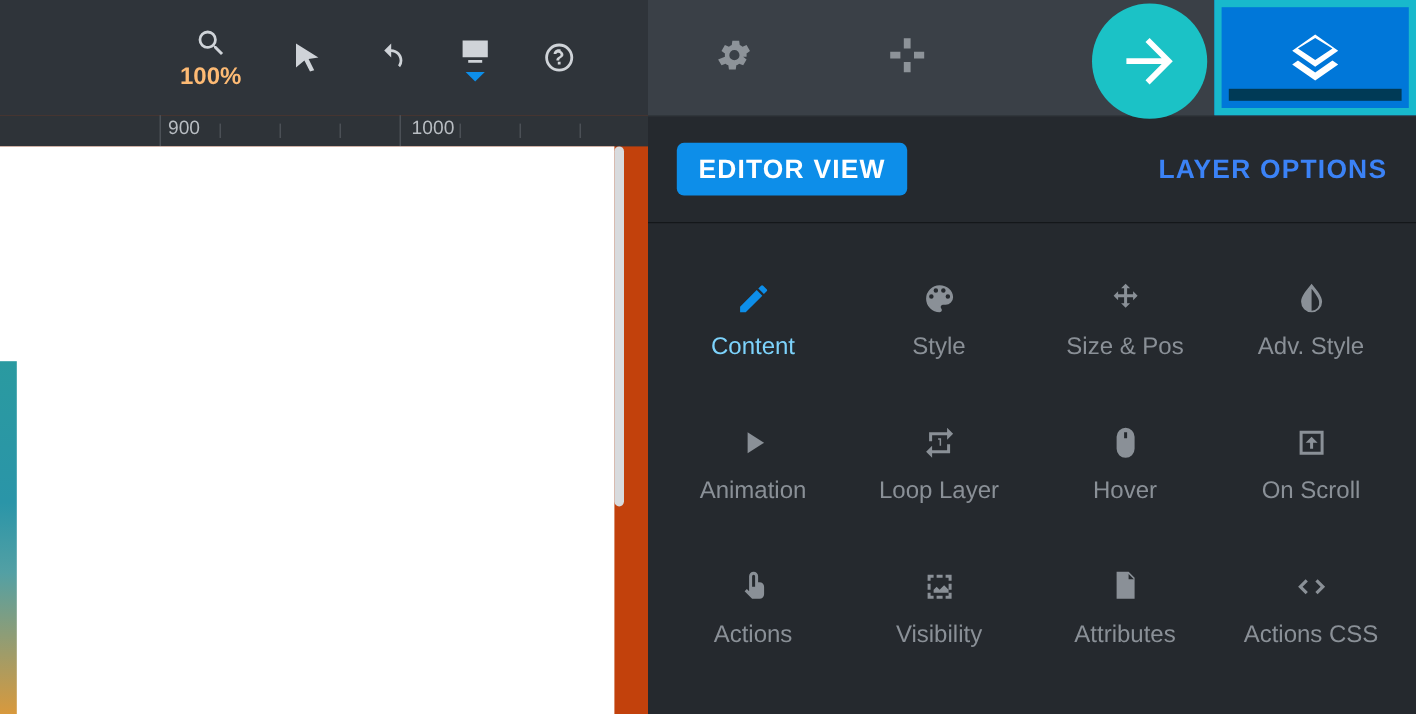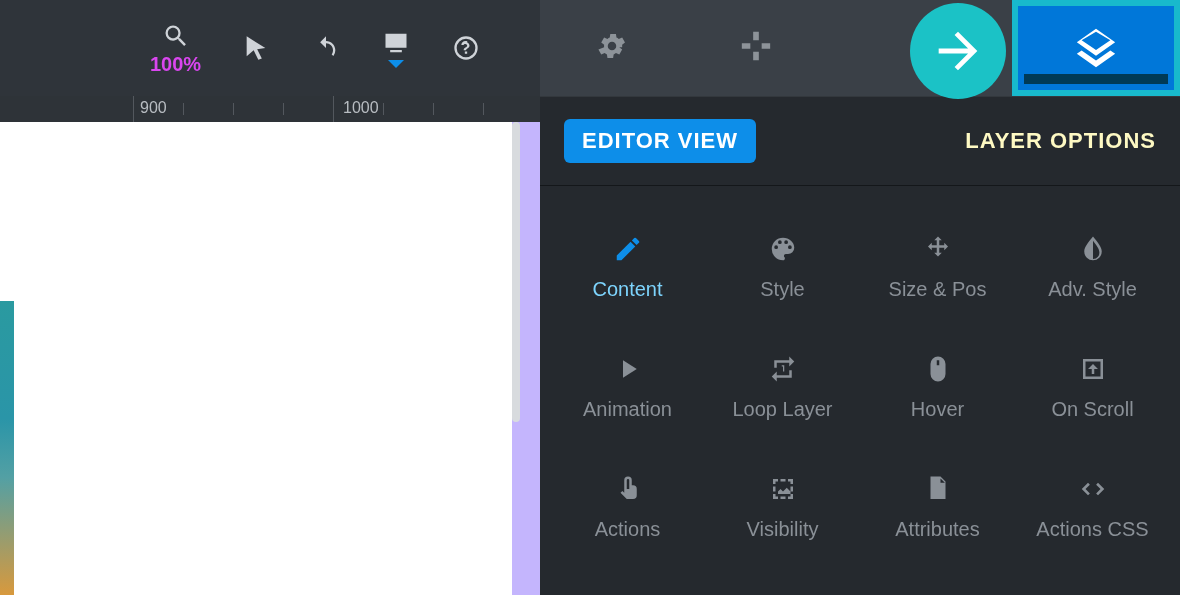--- a/index.html
+++ b/index.html
@@ -4,45 +4,45 @@
 <style>
   * { margin: 0; padding: 0; box-sizing: border-box; }
   html, body { width: 1180px; height: 595px; overflow: hidden; font-family: Arial, Helvetica, sans-serif; background: #1f2328; }
   .root { display: flex; flex-direction: column; width: 100%; height: 100%; }
   .topbar { height: 96px; display: flex; background: #2f343a; }
   .topbar-left { width: 540px; display: flex; align-items: center; gap: 40px; padding-left: 150px; }
   .topbar-right { flex: 1; display: flex; align-items: center; background: #3a4047; position: relative; }
   .tb-item { display: flex; flex-direction: column; align-items: center; color: #cfd3d8; cursor: pointer; }
   .tb-icon { width: 30px; height: 30px; display: flex; align-items: center; justify-content: center; }
   .tb-icon svg { width: 28px; height: 28px; fill: #cfd3d8; }
-  .zoom-label { font-size: 20px; color: #d946ef; margin-top: 2px; font-weight: 600; }
+  .zoom-label { font-size: 20px; color: #fdba74; margin-top: 2px; font-weight: 600; }
   .screen-caret { width: 0; height: 0; border-left: 8px solid transparent; border-right: 8px solid transparent; border-top: 8px solid #0d8ee9; margin-top: 2px; }
   .tb-right-icon { width: 34px; height: 34px; fill: #8d9399; }
   .gear-wrap { margin-left: 55px; }
   .dpad-wrap { margin-left: 110px; }
   .arrow-circle { position: absolute; right: 174px; top: 3px; width: 96px; height: 96px; border-radius: 50%; background: #1bc2c6; display: flex; align-items: center; justify-content: center; cursor: pointer; }
   .arrow-circle svg { width: 58px; height: 58px; fill: #fff; }
   .layers-box { position: absolute; right: 0; top: 0; width: 168px; height: 96px; background: #0077d9; border: 6px solid #18b9cc; display: flex; align-items: center; justify-content: center; cursor: pointer; }
   .layers-box svg { width: 46px; height: 46px; fill: #fff; }
   .layers-underline { position: absolute; bottom: 6px; left: 6px; right: 6px; height: 10px; background: #003a56; }
 
   .body-row { flex: 1; display: flex; }
-  .canvas-area { width: 540px; position: relative; background: #c4b5fd; }
+  .canvas-area { width: 540px; position: relative; background: #c2410c; }
   .ruler { height: 26px; background: #2e3338; position: relative; color: #9aa1a8; font-size: 15px; }
   .ruler-tick { position: absolute; top: 0; width: 1px; height: 26px; background: #53585e; }
   .ruler-subtick { position: absolute; top: 7px; width: 1px; height: 12px; background: #53585e; }
   .ruler-label { position: absolute; top: 3px; font-size: 16px; color: #b8bdc2; }
   .canvas-content { position: absolute; left: 0; top: 26px; right: 28px; bottom: 0; background: #fff; }
   .canvas-sliver { position: absolute; left: 0; top: 205px; width: 14px; bottom: 0; background: linear-gradient(180deg,#2a9aa0 0%, #2a95a8 40%, #53a0a4 60%, #d8993d 100%); }
   .canvas-scroll { position: absolute; right: 20px; top: 26px; width: 8px; height: 300px; background: #d8dbde; border-radius: 4px; }
 
   .panel { flex: 1; background: #25292e; display: flex; flex-direction: column; }
   .panel-header { height: 90px; display: flex; align-items: center; justify-content: space-between; padding: 0 24px; border-top: 1px solid #33383d; border-bottom: 1px solid #14171a; }
   .editor-pill { background: #0d8ee9; color: #fff; font-weight: 700; font-size: 22px; letter-spacing: 1px; padding: 9px 18px; border-radius: 6px; cursor: pointer; }
-  .layer-options { color: #fef9c3; font-size: 22px; font-weight: 700; letter-spacing: 1px; cursor: pointer; }
+  .layer-options { color: #3b82f6; font-size: 22px; font-weight: 700; letter-spacing: 1px; cursor: pointer; }
   .section-grid { display: grid; grid-template-columns: repeat(4, 1fr); gap: 0; padding: 20px 10px; }
   .section-item { display: flex; flex-direction: column; align-items: center; justify-content: center; height: 120px; cursor: pointer; }
   .section-icon { width: 34px; height: 34px; display: flex; align-items: center; justify-content: center; margin-bottom: 12px; }
   .section-icon svg { width: 30px; height: 30px; fill: #8a9097; }
   .section-label { color: #8a9097; font-size: 20px; }
   .section-item.active .section-label { color: #7dd3fc; }
   .section-item.active .section-icon svg { fill: #0d8ee9; }
 </style>
 </head>
 <body>

